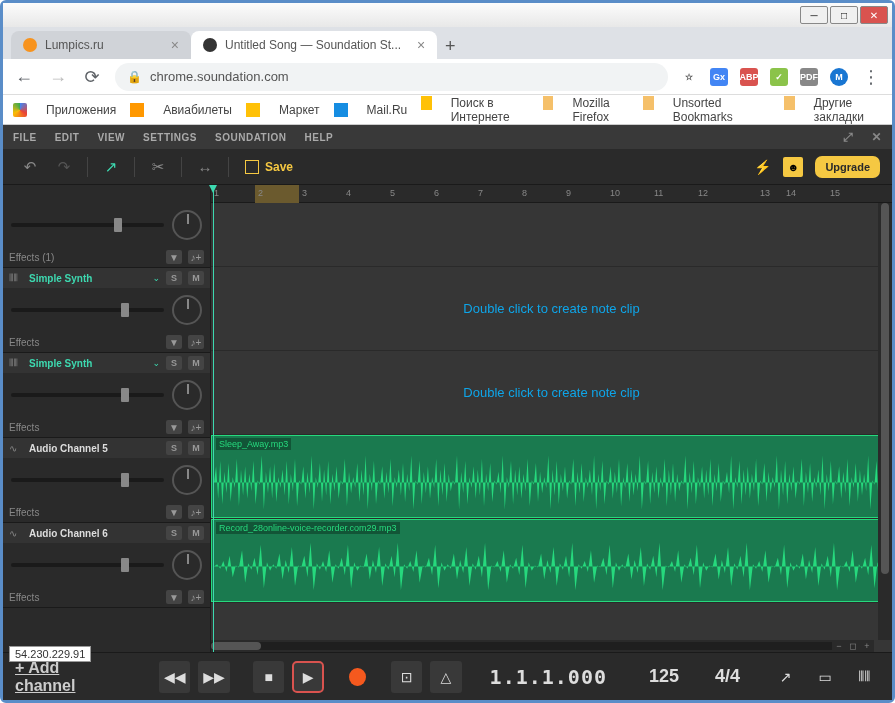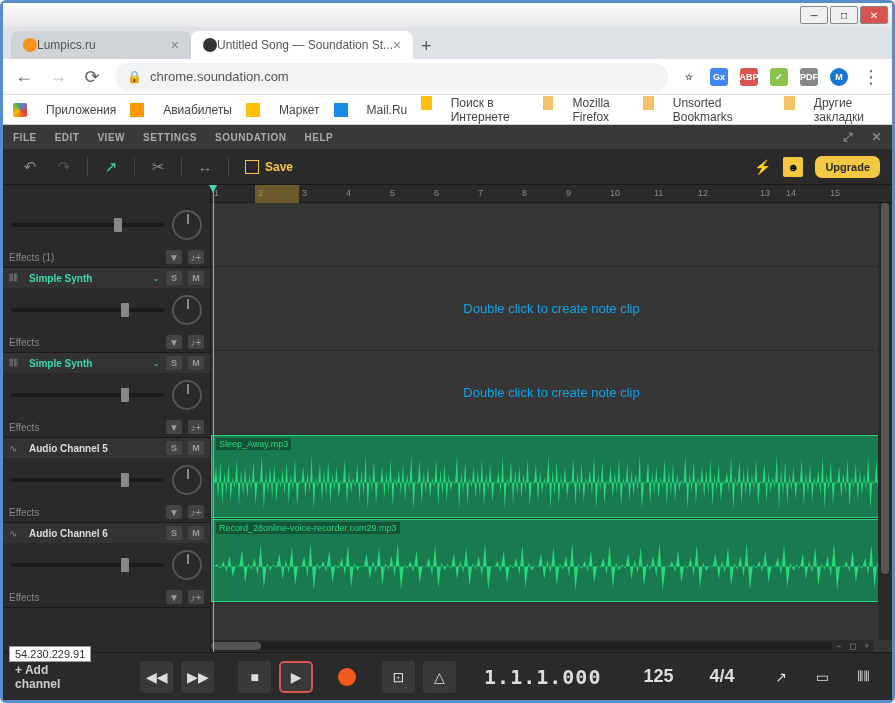--- a/index.html
+++ b/index.html
@@ -4,21 +4,21 @@
 <style>
 *{box-sizing:border-box;margin:0;padding:0;font-family:Arial,sans-serif;}
 body{width:895px;height:703px;background:#fff;overflow:hidden;position:relative;}
 .window-chrome{width:895px;height:703px;border:3px solid #5a8dc8;border-radius:6px;background:#fff;display:flex;flex-direction:column;position:relative;}
 .titlebar{height:24px;background:linear-gradient(#fcfcfc,#e8e8e8);display:flex;justify-content:flex-end;align-items:center;padding:0 4px;gap:2px;}
 .win-btn{width:28px;height:18px;border:1px solid #888;border-radius:2px;display:flex;align-items:center;justify-content:center;font-size:10px;}
 .win-min{background:#f0f0f0;}
 .win-max{background:#f0f0f0;}
 .win-close{background:#d9534f;color:#fff;}
 .tabbar{height:32px;background:#dee1e6;display:flex;align-items:flex-end;padding:0 8px;gap:0;}
-.tab{height:28px;background:#fff;border-radius:8px 8px 0 0;padding:0 12px;display:flex;align-items:center;font-size:12px;color:#555;min-width:180px;}
+.tab{height:28px;background:#fff;border-radius:8px 8px 0 0;padding:0 12px;display:flex;align-items:center;gap:8px;font-size:12px;color:#555;min-width:180px;}
 .tab.inactive{background:#d0d3d8;}
 .tab .favicon{width:14px;height:14px;border-radius:50%;}
 .tab .favicon.orange{background:#f7931e;}
 .tab .favicon.dark{background:#333;}
 .tab-close{color:#888;font-size:14px;}
 .newtab{width:26px;height:26px;display:flex;align-items:center;justify-content:center;color:#555;font-size:18px;}
 .addrbar{height:36px;background:#fff;display:flex;align-items:center;padding:0 10px;gap:12px;border-bottom:1px solid #ddd;}
 .nav-btn{color:#5f6368;font-size:18px;width:22px;text-align:center;}
 .addr-field{flex:1;height:28px;background:#f1f3f4;border-radius:14px;display:flex;align-items:center;padding:0 12px;gap:8px;font-size:13px;color:#555;}
 .lock-ico{font-size:12px;color:#5f6368;}
@@ -65,21 +65,21 @@
 .playhead::before{content:'';position:absolute;top:0;left:-4px;border-left:4px solid transparent;border-right:4px solid transparent;border-top:8px solid #3dd9b0;}
 .track-lane{border-bottom:1px solid #2a2a2a;position:relative;display:flex;align-items:center;justify-content:center;}
 .lane-synth{height:84px;background:#363636;}
 .lane-audio{height:84px;background:#363636;}
 .hint-text{color:#0ea5e9;font-size:13px;text-align:right;}
 .clip{position:absolute;left:0;right:0;top:0;bottom:0;background:#1a7a4f;border:1px solid #26d97d;}
 .clip-label{position:absolute;top:2px;left:4px;font-size:9px;color:#26d97d;background:rgba(0,0,0,0.3);padding:1px 3px;}
 .waveform{position:absolute;top:14px;bottom:2px;left:2px;right:2px;}
 .waveform svg{width:100%;height:100%;}
 .transport{height:48px;background:#2a2a2a;display:flex;align-items:center;padding:0 12px;gap:8px;border-top:1px solid #1a1a1a;position:relative;}
-.add-ch{color:#ccc;font-size:12px;font-weight:bold;}
+.add-ch{color:#ccc;font-size:16px;font-weight:bold;text-decoration:underline;}
 .trans-btn{width:34px;height:32px;background:#393939;display:flex;align-items:center;justify-content:center;color:#ddd;font-size:14px;border-radius:3px;}
 .trans-btn.play{border:2px solid #d9534f;border-radius:5px;}
 .rec-btn{width:18px;height:18px;background:#f5591e;border-radius:50%;}
 .time-display{font-size:20px;color:#ddd;font-weight:bold;font-family:monospace;letter-spacing:1px;margin:0 20px;}
 .bpm{font-size:18px;color:#ddd;font-weight:bold;margin:0 14px;}
 .ip-overlay{position:absolute;bottom:38px;left:6px;background:#fff;border:1px solid #999;padding:1px 5px;font-size:11px;color:#333;z-index:20;}
 .scroll-h{position:absolute;bottom:48px;left:208px;right:18px;height:12px;background:#2a2a2a;display:flex;align-items:center;}
 .scroll-track{flex:1;height:8px;background:#1f1f1f;position:relative;}
 .scroll-thumb{position:absolute;height:8px;background:#555;border-radius:4px;}
 .scroll-btn{width:14px;height:12px;color:#888;font-size:9px;display:flex;align-items:center;justify-content:center;}

